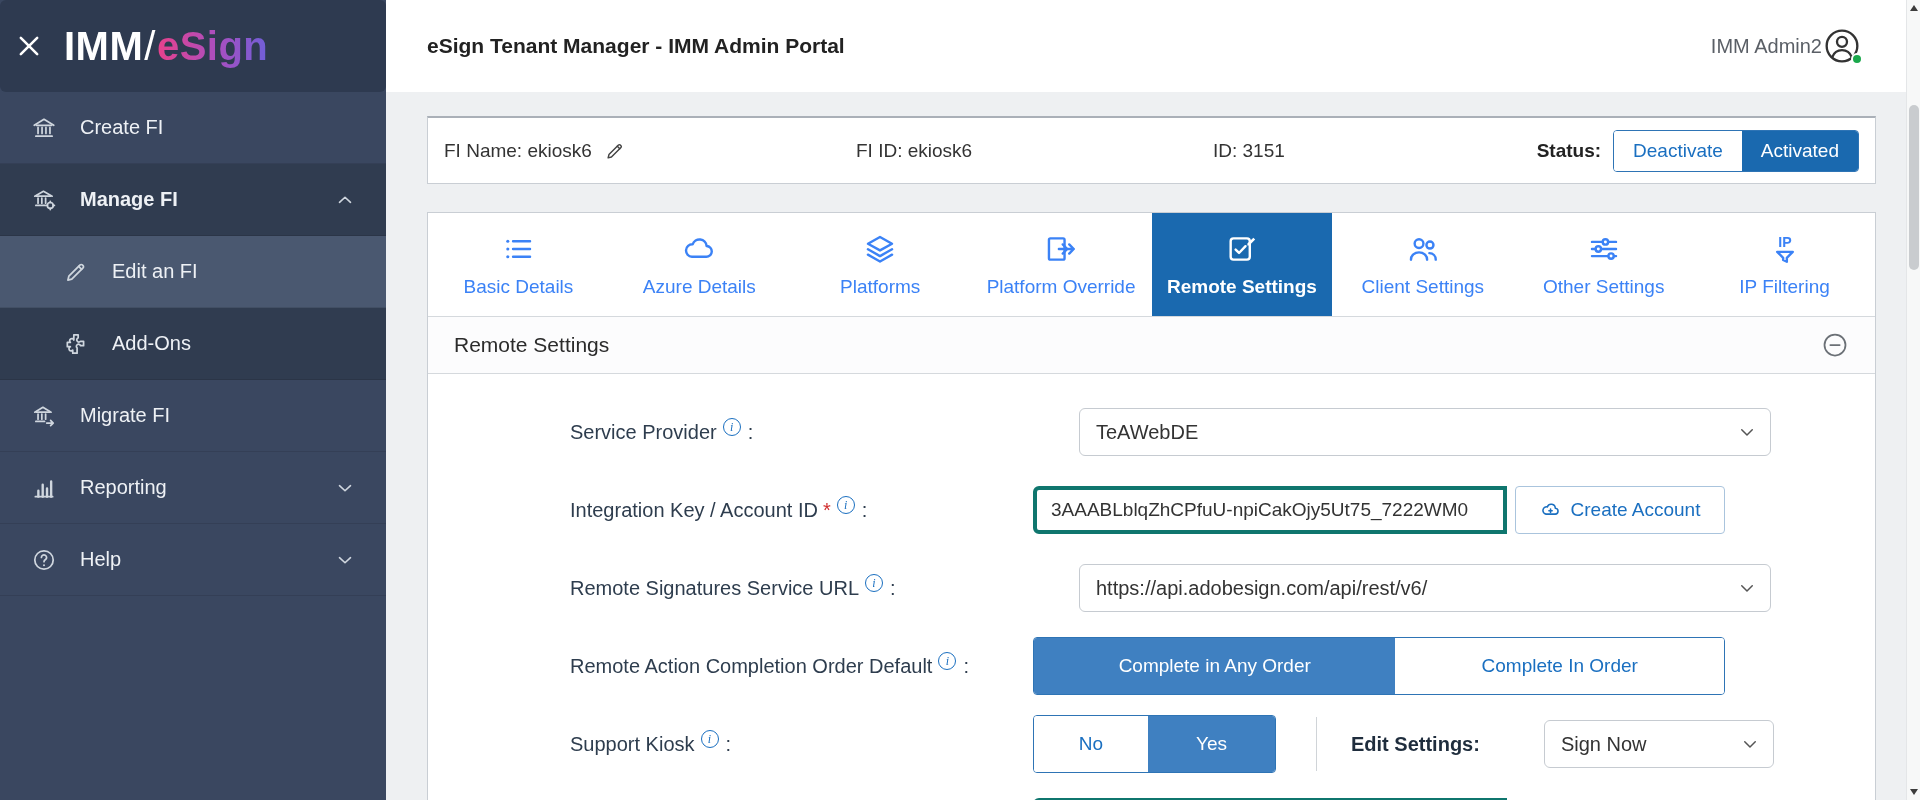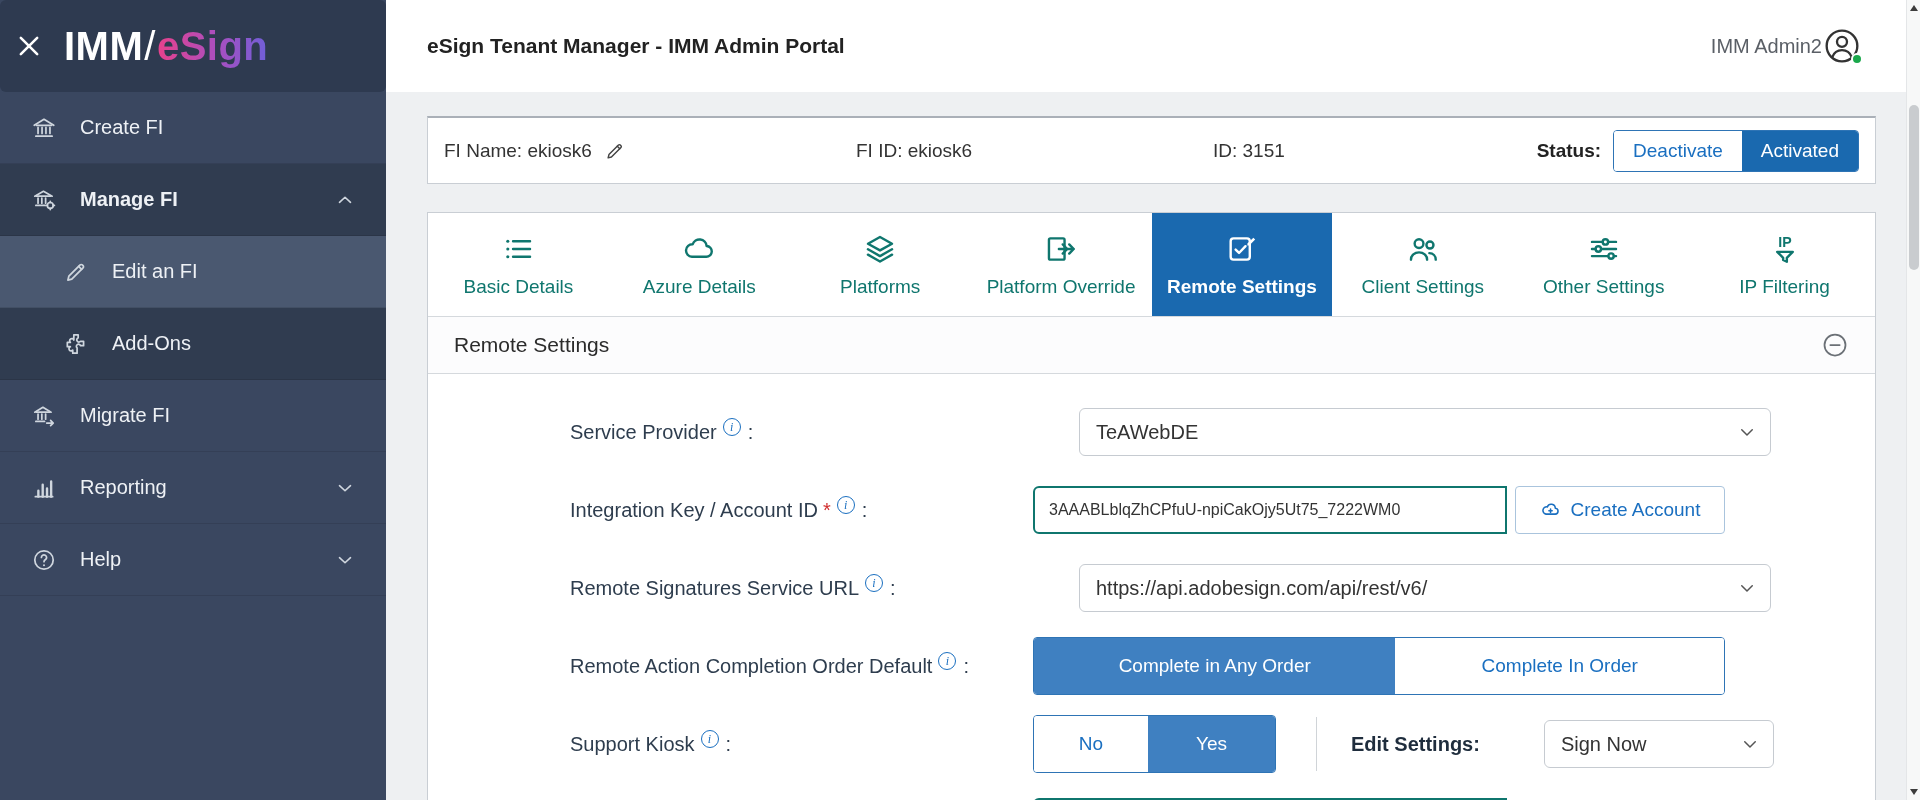--- a/index.html
+++ b/index.html
@@ -46,42 +46,42 @@
   .fi-num-wrap { flex:1; }
   .status-label { font-weight:bold; color:#222; margin-right:12px; }
   .status-group { display:flex; height:42px; border:1px solid #2e74b5; border-radius:4px; overflow:hidden; }
   .status-btn { display:flex; align-items:center; justify-content:center; padding:0 19px; font-size:19px; cursor:pointer; }
   .status-btn.off { background:#fff; color:#1a6fc0; }
   .status-btn.on { background:#1a69af; color:#fff; }
 
   
   .card { margin-top:28px; background:#fff; border:1px solid #c9ced4; }
   .tabs { display:flex; height:103px; }
-  .tab { flex:1; display:flex; flex-direction:column; align-items:center; justify-content:center; gap:9px; color:#0f766e; font-size:19px; cursor:pointer; text-align:center; }
+  .tab { flex:1; display:flex; flex-direction:column; align-items:center; justify-content:center; gap:9px; color:#3b82f6; font-size:19px; cursor:pointer; text-align:center; }
   .tab-icon { height:36px; display:flex; align-items:center; justify-content:center; }
   .tab-icon svg { width:34px; height:34px; }
   .tab.active { background:#1a69af; color:#fff; font-weight:bold; }
 
   .panel-header { height:58px; border-top:1px solid #d5d9dd; border-bottom:1px solid #d5d9dd; display:flex; align-items:center; padding:0 26px; font-size:21px; color:#2b2b2b; background:#fcfcfd; }
   .collapse-btn { margin-left:auto; width:28px; height:28px; color:#6b7076; cursor:pointer; }
   .collapse-btn svg { width:28px; height:28px; }
 
   .panel-body { padding-top:34px; }
   .form-row { display:flex; align-items:center; height:48px; margin-bottom:30px; }
   .row-label { width:605px; padding-left:142px; font-size:20px; color:#2e3d4e; display:flex; align-items:center; }
   .req { color:#d12f2f; margin-left:5px; font-size:20px; }
   .info-badge { display:inline-flex; align-items:center; justify-content:center; width:18px; height:18px; border:1.5px solid #1a6fc0; border-radius:50%; color:#1a6fc0; font-size:12px; font-style:italic; font-family:"Liberation Serif",serif; margin:0 5px 0 6px; transform:translateY(-5px); cursor:pointer; flex-shrink:0; }
   .colon { margin-left:2px; }
   .row-control { display:flex; align-items:center; }
 
   .select { position:relative; width:692px; height:48px; border:1px solid #c6cbd1; border-radius:6px; background:#fff; display:flex; align-items:center; padding:0 44px 0 16px; font-size:20px; color:#333; cursor:pointer;margin-left:46px; }
   .select-chev { position:absolute; right:14px; top:50%; transform:translateY(-50%); width:18px; height:18px; color:#555; }
   .select-chev svg { width:18px; height:18px; }
 
-  .text-input { width:474px; height:48px; border:2px solid #0f766e; border-radius:6px 0 0 6px; padding:0 14px; font-size:16px; color:#333; font-family:"Liberation Sans",sans-serif; }
+  .text-input { width:474px; height:48px; border:4px solid #0f766e; border-radius:6px 0 0 6px; padding:0 14px; font-size:19px; color:#333; font-family:"Liberation Sans",sans-serif; }
   .create-account-btn { width:210px; height:48px; margin-left:8px; border:1px solid #aac4dd; border-radius:4px; background:#fff; color:#1a6fc0; font-size:19px; display:flex; align-items:center; justify-content:center; gap:9px; cursor:pointer; }
   .create-account-btn svg { width:22px; height:22px; }
 
   .toggle { display:flex; height:58px; border:1px solid #2e74b5; border-radius:4px; overflow:hidden; font-size:19px; }
   .toggle.wide { width:692px; }
   .opt { display:flex; align-items:center; justify-content:center; cursor:pointer; }
   .opt.on { background:#3f80c1; color:#fff; }
   .opt.off { background:#fff; color:#1a6fc0; }
   .opt-any { width:362px; } .opt-in { width:329px; }
   .opt-no { width:114px; } .opt-yes { width:127px; }

